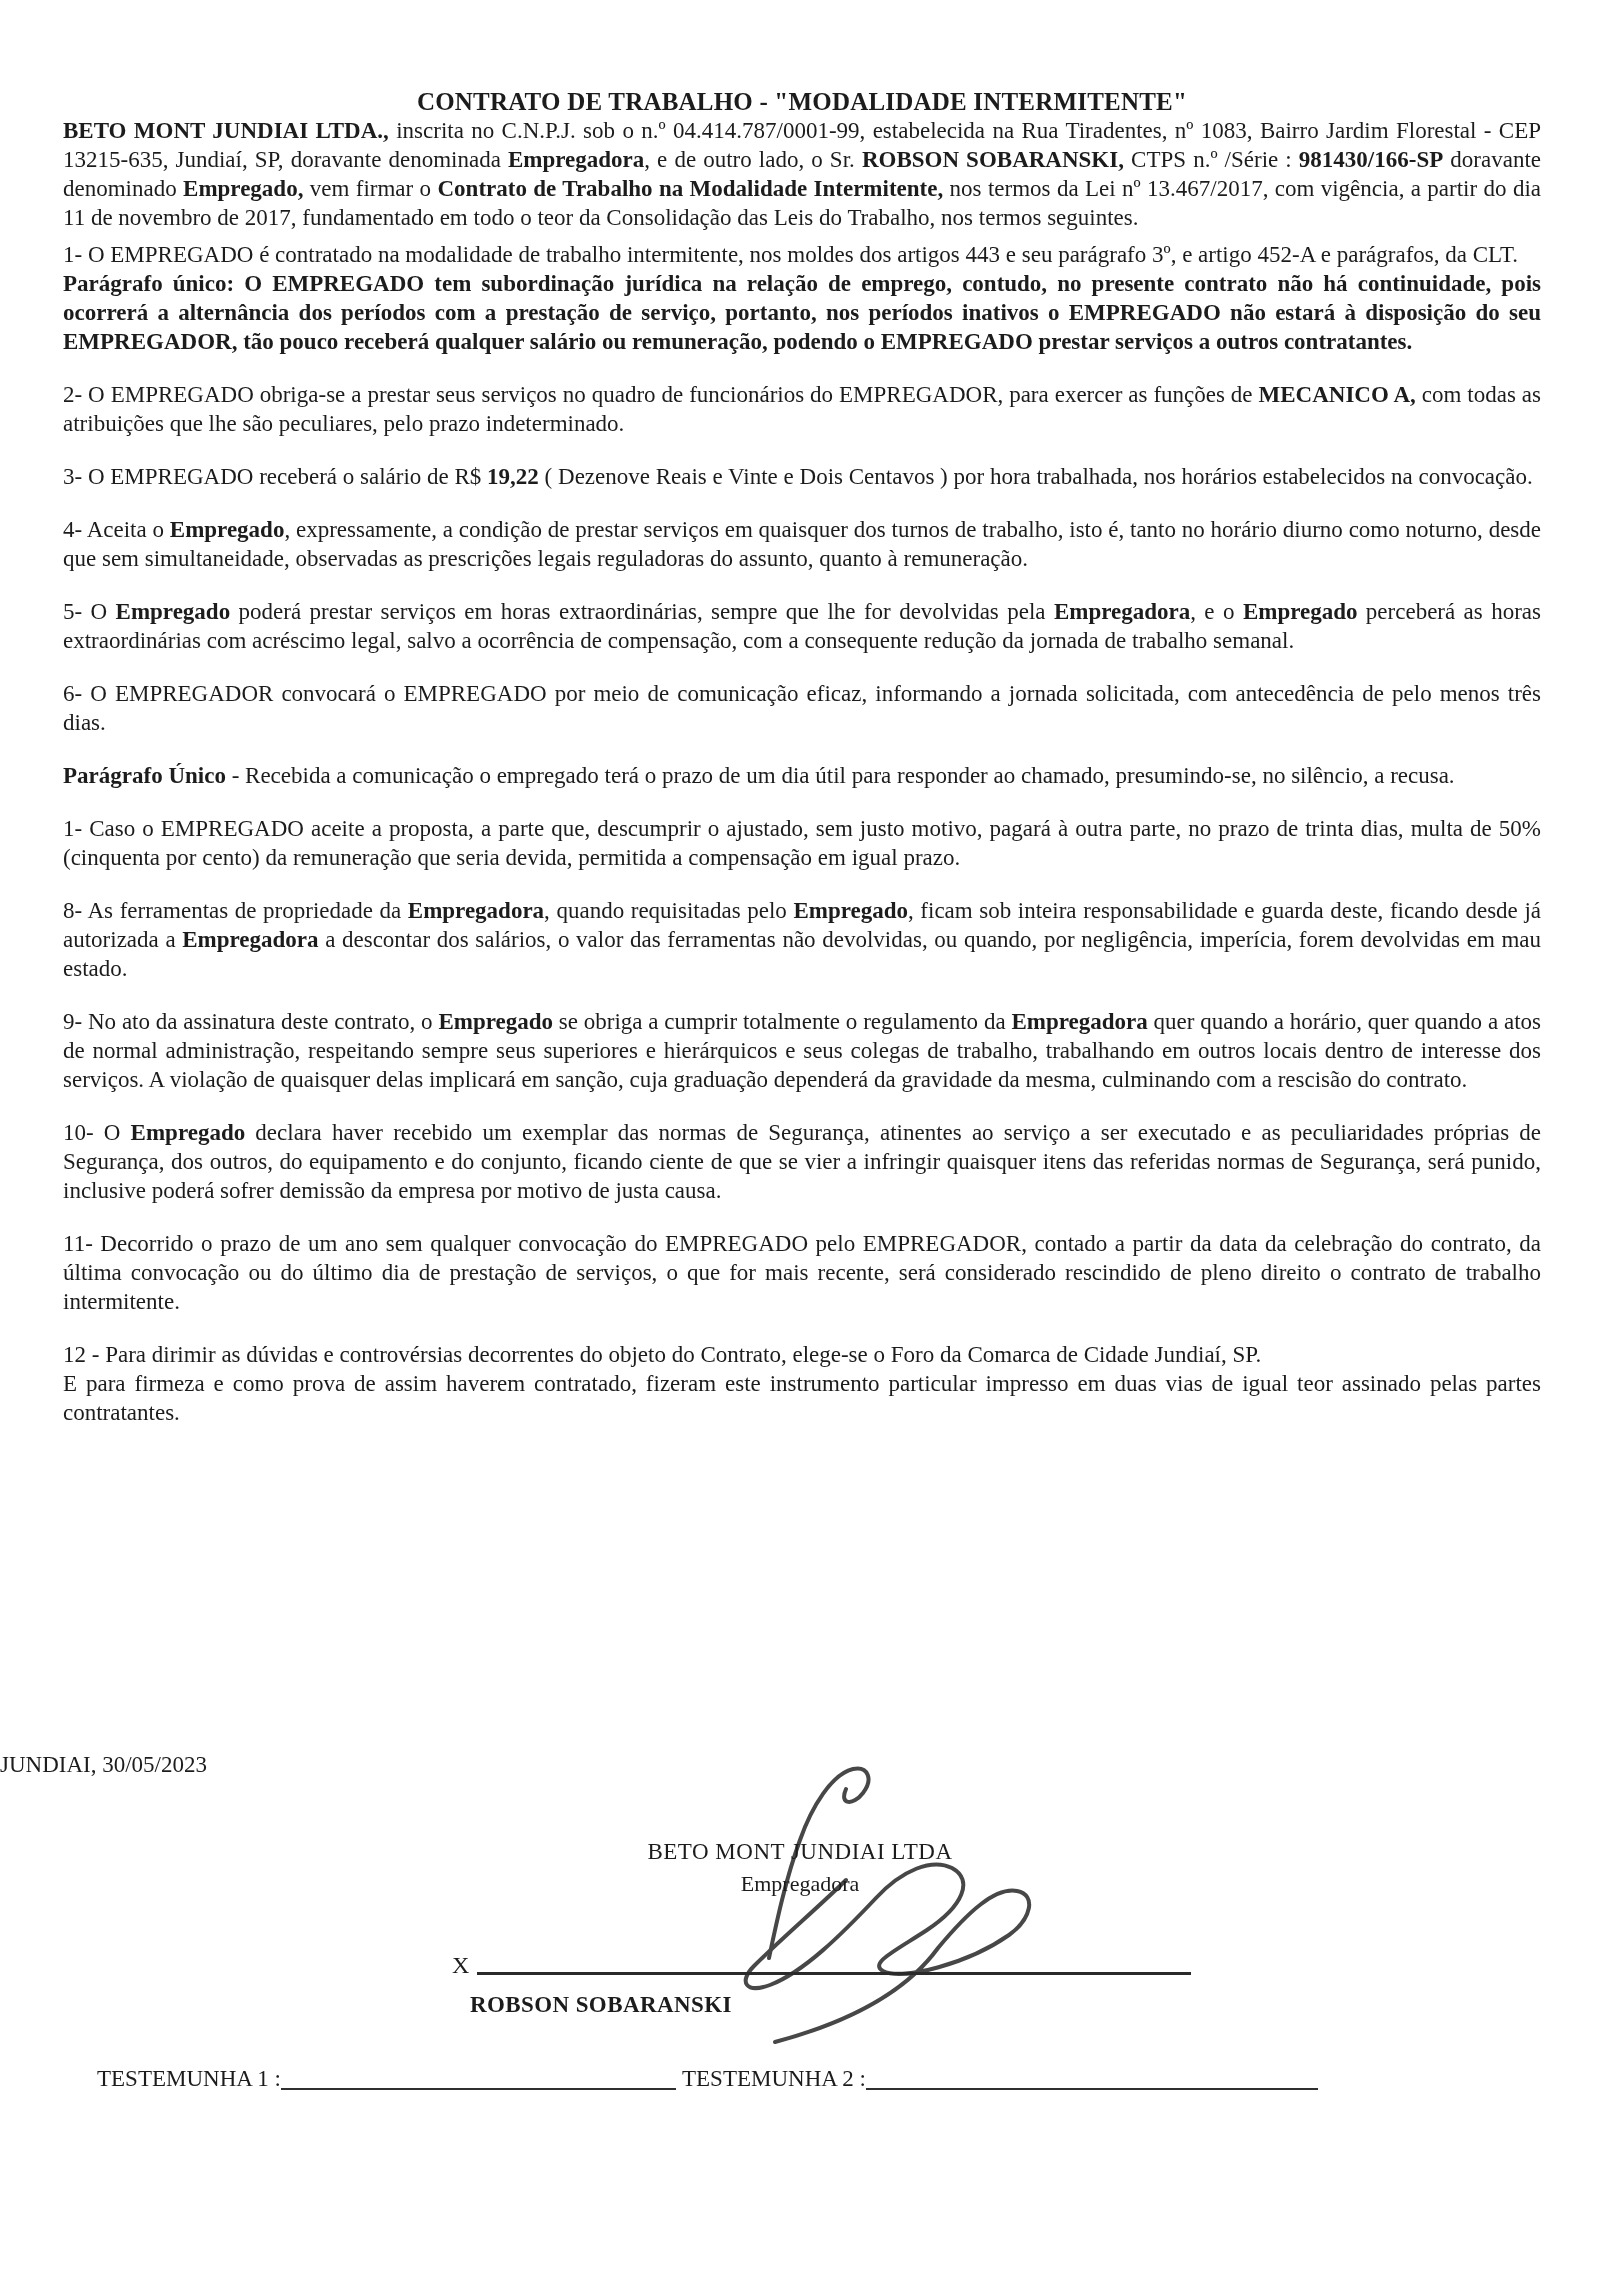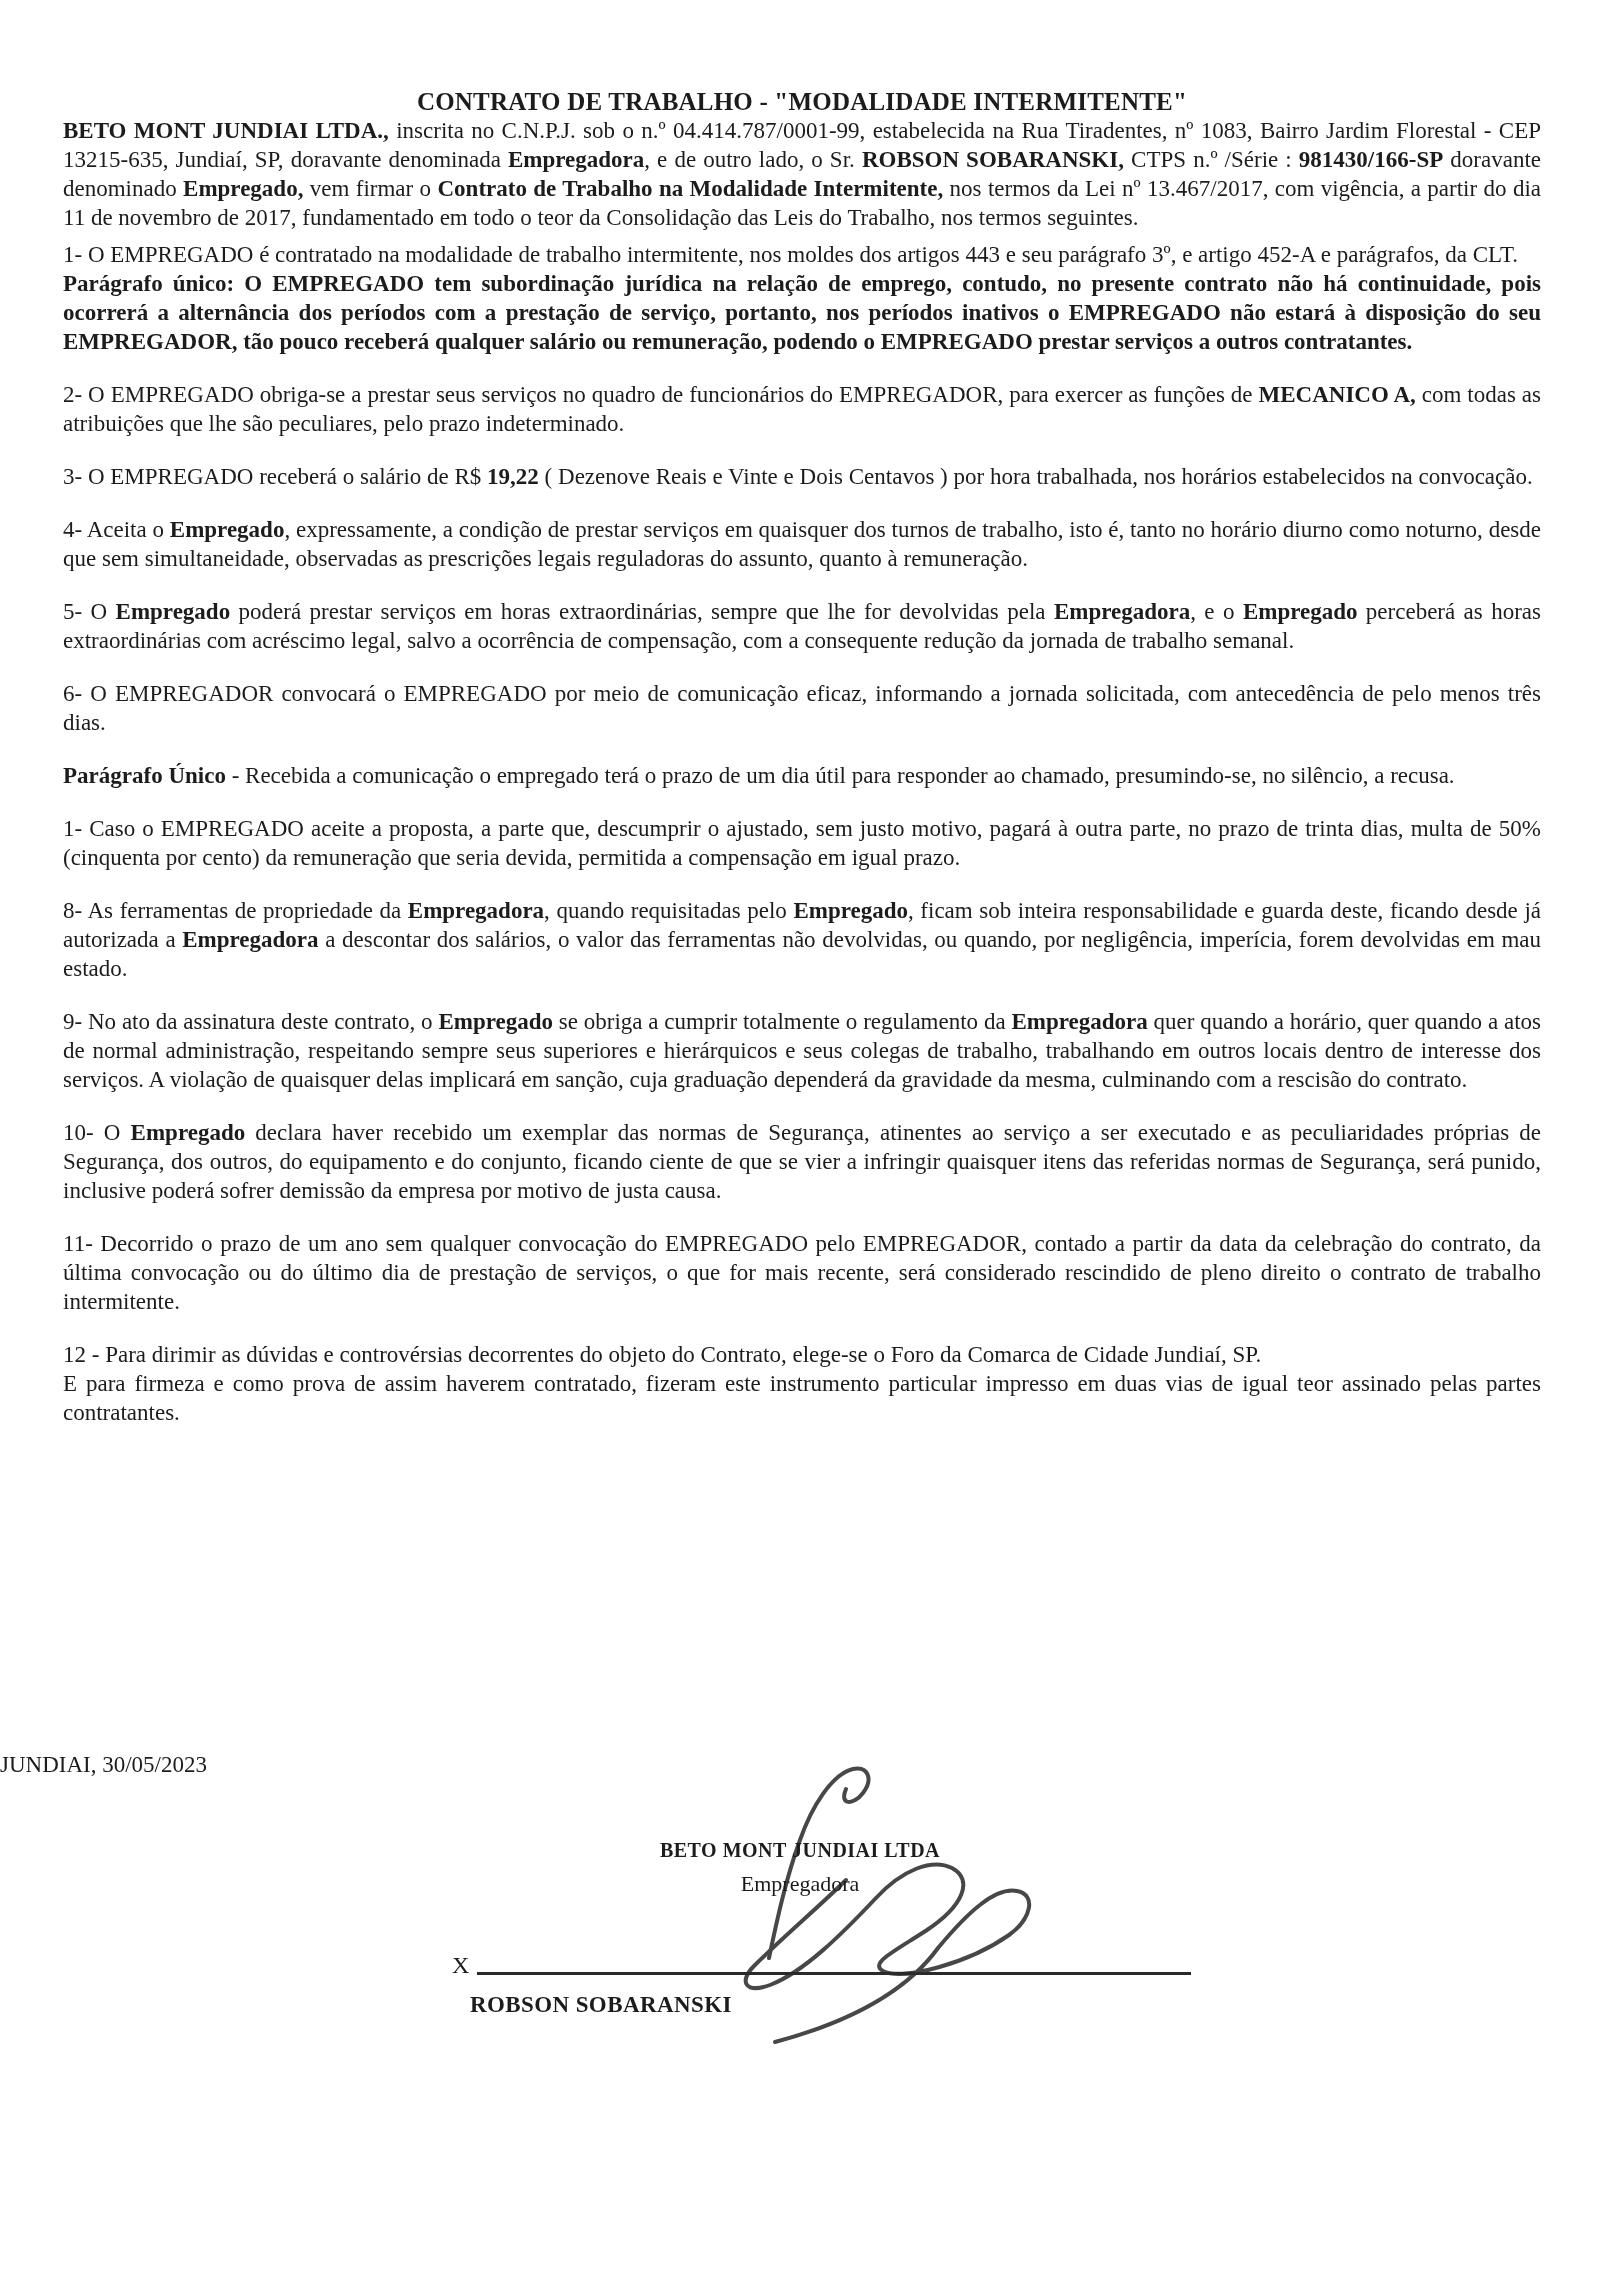--- a/index.html
+++ b/index.html
@@ -21,21 +21,21 @@
     margin:24px 0 0 0;
     font-size:23px;line-height:29px;
     text-align:justify;
   }
   p.para:first-child{margin-top:0;}
   p.para.attached{margin-top:8px;}
   p.para.glued{margin-top:0;}
   b{font-weight:bold;}
 
   .place-date{position:absolute;left:0;top:1752px;width:100%;text-align:left;font-size:23px;}
-  .employer-name{position:absolute;left:0;top:1839px;width:100%;text-align:center;font-size:20px;font-weight:bold;letter-spacing:.5px;}
+  .employer-name{position:absolute;left:0;top:1839px;width:100%;text-align:center;font-size:23px;font-weight:normal;letter-spacing:.5px;}
   .employer-role{position:absolute;left:0;top:1871px;width:100%;text-align:center;font-size:22px;}
 
   .sig-svg{position:absolute;left:680px;top:1752px;width:380px;height:300px;pointer-events:none;}
 
   .x-row{position:absolute;left:452px;top:1950px;display:flex;align-items:flex-end;gap:8px;}
   .x-mark{font-size:24px;line-height:30px;}
   .x-line{width:714px;height:0;border-bottom:3px solid #2a2a2a;margin-bottom:5px;}
   .employee-name{position:absolute;left:470px;top:1992px;font-size:23px;font-weight:bold;letter-spacing:.4px;}
 
   .witnesses{position:absolute;left:97px;top:2066px;display:flex;align-items:flex-end;font-size:23px;}
@@ -83,14 +83,21 @@
 
   <div class="employer-name">BETO MONT JUNDIAI LTDA</div>
   <div class="employer-role">Empregadora</div>
 
   <div class="x-row">
     <span class="x-mark">X</span>
     <span class="x-line"></span>
   </div>
   <div class="employee-name">ROBSON SOBARANSKI</div>
 
+  <div class="witnesses">
+    <span class="w-label">TESTEMUNHA 1 :</span>
+    <span class="w-line one"></span>
+    <span class="w-gap"></span>
+    <span class="w-label">TESTEMUNHA 2 :</span>
+    <span class="w-line two"></span>
+  </div>
 
 </div>
 
 </body></html>

